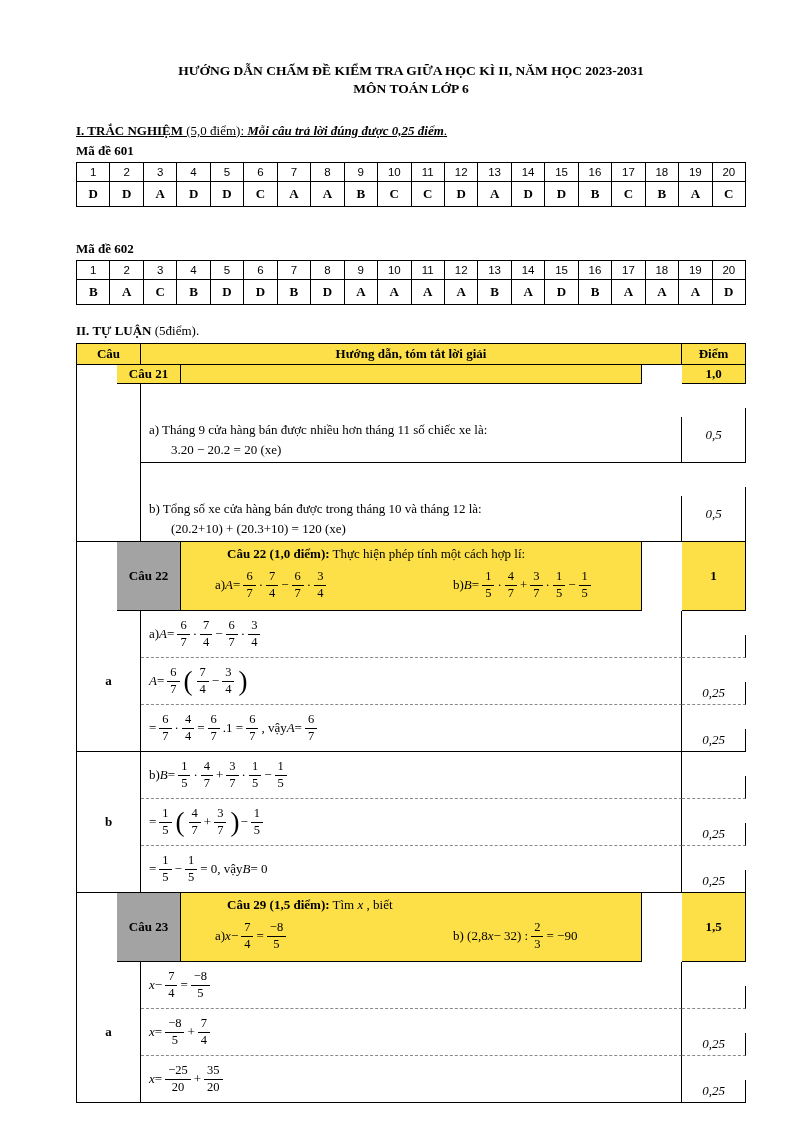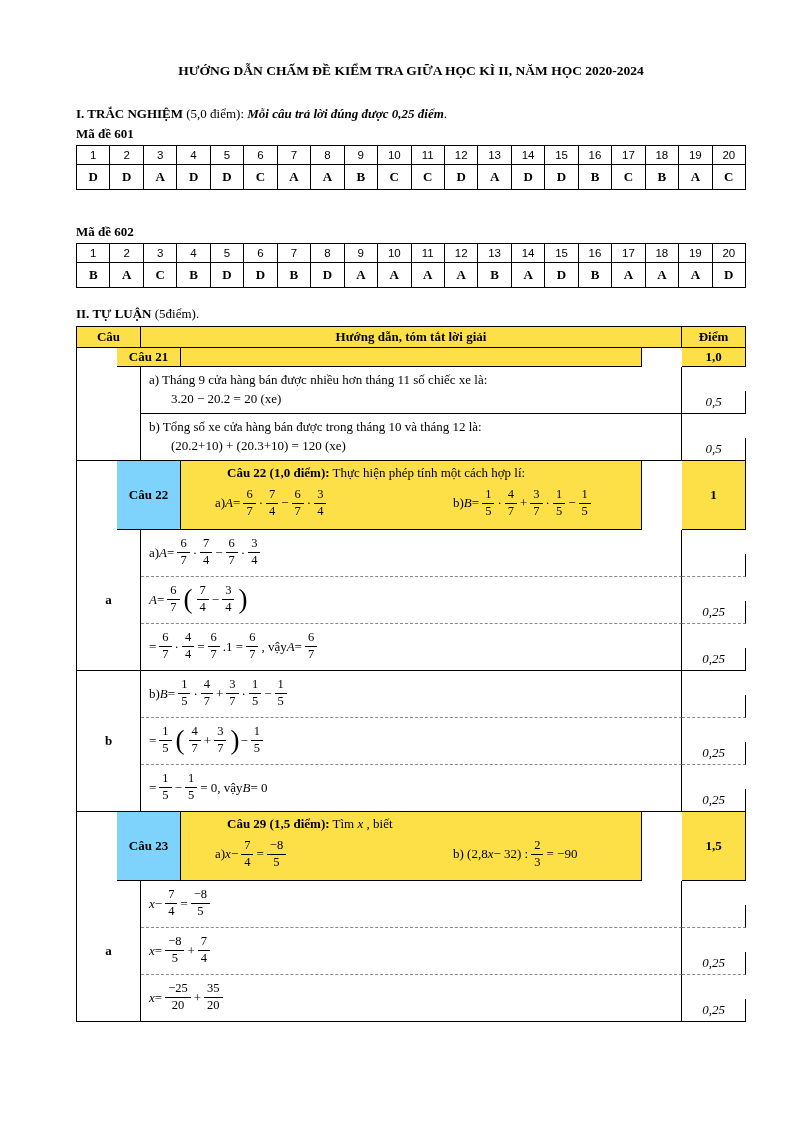--- a/index.html
+++ b/index.html
@@ -7,21 +7,21 @@
   body {
     width:794px; height:1122px; overflow:hidden;
     font-family:"Liberation Serif", serif;
     font-size:13px; color:#000;
   }
   .page { width:794px; padding:62px 48px 0 76px; }
   .content { width:670px; }
 
   .title { text-align:center; font-weight:bold; font-size:13.5px; line-height:1.3; }
 
-  .h1 { margin-top:26px; font-size:13px; }
+  .h1 { margin-top:26px; font-size:13px;text-decoration:underline; }
   .h1 .hb { font-weight:bold; }
   .h1 .hbi { font-weight:bold; font-style:italic; }
   .code-label { font-weight:bold; margin-top:4px; }
 
   .mc-table { width:670px; border-top:1px solid #000; border-left:1px solid #000; margin-top:3px; }
   .mc-row { display:grid; grid-template-columns:repeat(20,1fr); }
   .mc-cell { border-right:1px solid #000; border-bottom:1px solid #000; text-align:center; overflow:hidden; }
   .mc-num .mc-cell { font-family:"Liberation Sans", sans-serif; font-size:11.5px; padding:3px 0; }
   .mc-ans .mc-cell { font-size:13px; font-weight:bold; padding:4px 0; }
 
@@ -30,36 +30,36 @@
   .h2 .hb { font-weight:bold; }
   .h2 .hi { }
 
   .main-table { width:670px; border-top:1px solid #000; border-left:1px solid #000; margin-top:4px; }
   .mrow { display:flex; }
   .mrow > div { border-right:1px solid #000; border-bottom:1px solid #000; }
   .c-cau { width:64px; flex:0 0 64px; display:flex; align-items:center; justify-content:center; text-align:center; }
   .c-mid { flex:1; min-width:0; }
   .c-diem { width:64px; flex:0 0 64px; display:flex; align-items:center; justify-content:center; }
   .yellow > div { background:#fde047; }
-  .yellow > .white-bg { background:#7dd3fc; }
+  .yellow > .white-bg { background:#a3a3a3; }
   .bold { font-weight:bold;margin-left:40px; }
   .hdr .c-mid { display:flex; align-items:center; justify-content:center; font-weight:bold; min-height:21px; }
   .hdr { font-weight:bold; }
   .r21 { min-height:19px; }
 
   .block { display:flex; }
   .block > .c-cau { border-right:1px solid #000; border-bottom:1px solid #000; font-weight:bold; }
   .c-body { flex:1; display:flex; flex-direction:column; min-width:0; }
   .sub { display:flex; min-height:47px; }
   .sub > .sub-mid { flex:1; border-right:1px solid #000; padding:4px 8px; min-width:0; }
   .sub > .sub-diem { width:64px; flex:0 0 64px; border-right:1px solid #000; display:flex; align-items:center; justify-content:center; font-style:italic;margin-top:24px; }
   .sub.dash > div { border-bottom:1px dashed #8a8a8a; }
   .sub.solid > div { border-bottom:1px solid #000; }
 
-  .txt { display:block; padding-top:3px; line-height:1.35; }
+  .txt { display:block; padding-top:3px; line-height:1.35;margin-top:33px; }
   .f-ind { padding-left:22px; padding-top:2px; }
   .math { display:flex; align-items:center; }
   .ind { padding-left:40px; }
 
   .head-mid { padding:3px 6px 4px; }
   .headline { line-height:1.35; }
   .formula-line { display:flex; align-items:center; margin:7px 0 6px; }
   .f-a { margin-left:28px; flex:0 0 238px; display:inline-flex; align-items:center; }
   .f-b { display:inline-flex; align-items:center; }
 
@@ -67,21 +67,22 @@
   .frac .num { border-bottom:1px solid #000; padding:0 3px 1px; }
   .frac .den { padding-top:1px; }
   .bigp { font-size:27px; line-height:0.8; vertical-align:middle; margin:0 1px; font-weight:400; }
 </style>
 </head>
 <body>
 
 <div class="page">
   <div class="content">
 
-    <div class="title">HƯỚNG DẪN CHẤM ĐỀ KIỂM TRA GIỮA HỌC KÌ II, NĂM HỌC 2020-2024</div>
+    <div class="title">HƯỚNG DẪN CHẤM ĐỀ KIỂM TRA GIỮA HỌC KÌ II, NĂM HỌC 2023-2031</div>
+    <div class="title">MÔN TOÁN LỚP 6</div>
 
     <div class="h1">
       <span class="hb">I. TRẮC NGHIỆM</span><span> (5,0 điểm): </span><span class="hbi">Mỗi câu trả lời đúng được 0,25 điểm</span><span>.</span>
     </div>
 
     <div class="code-label">Mã đề 601</div>
     <div class="mc-table">
       <div class="mc-row mc-num">
           <div class="mc-cell">1</div>
           <div class="mc-cell">2</div>

